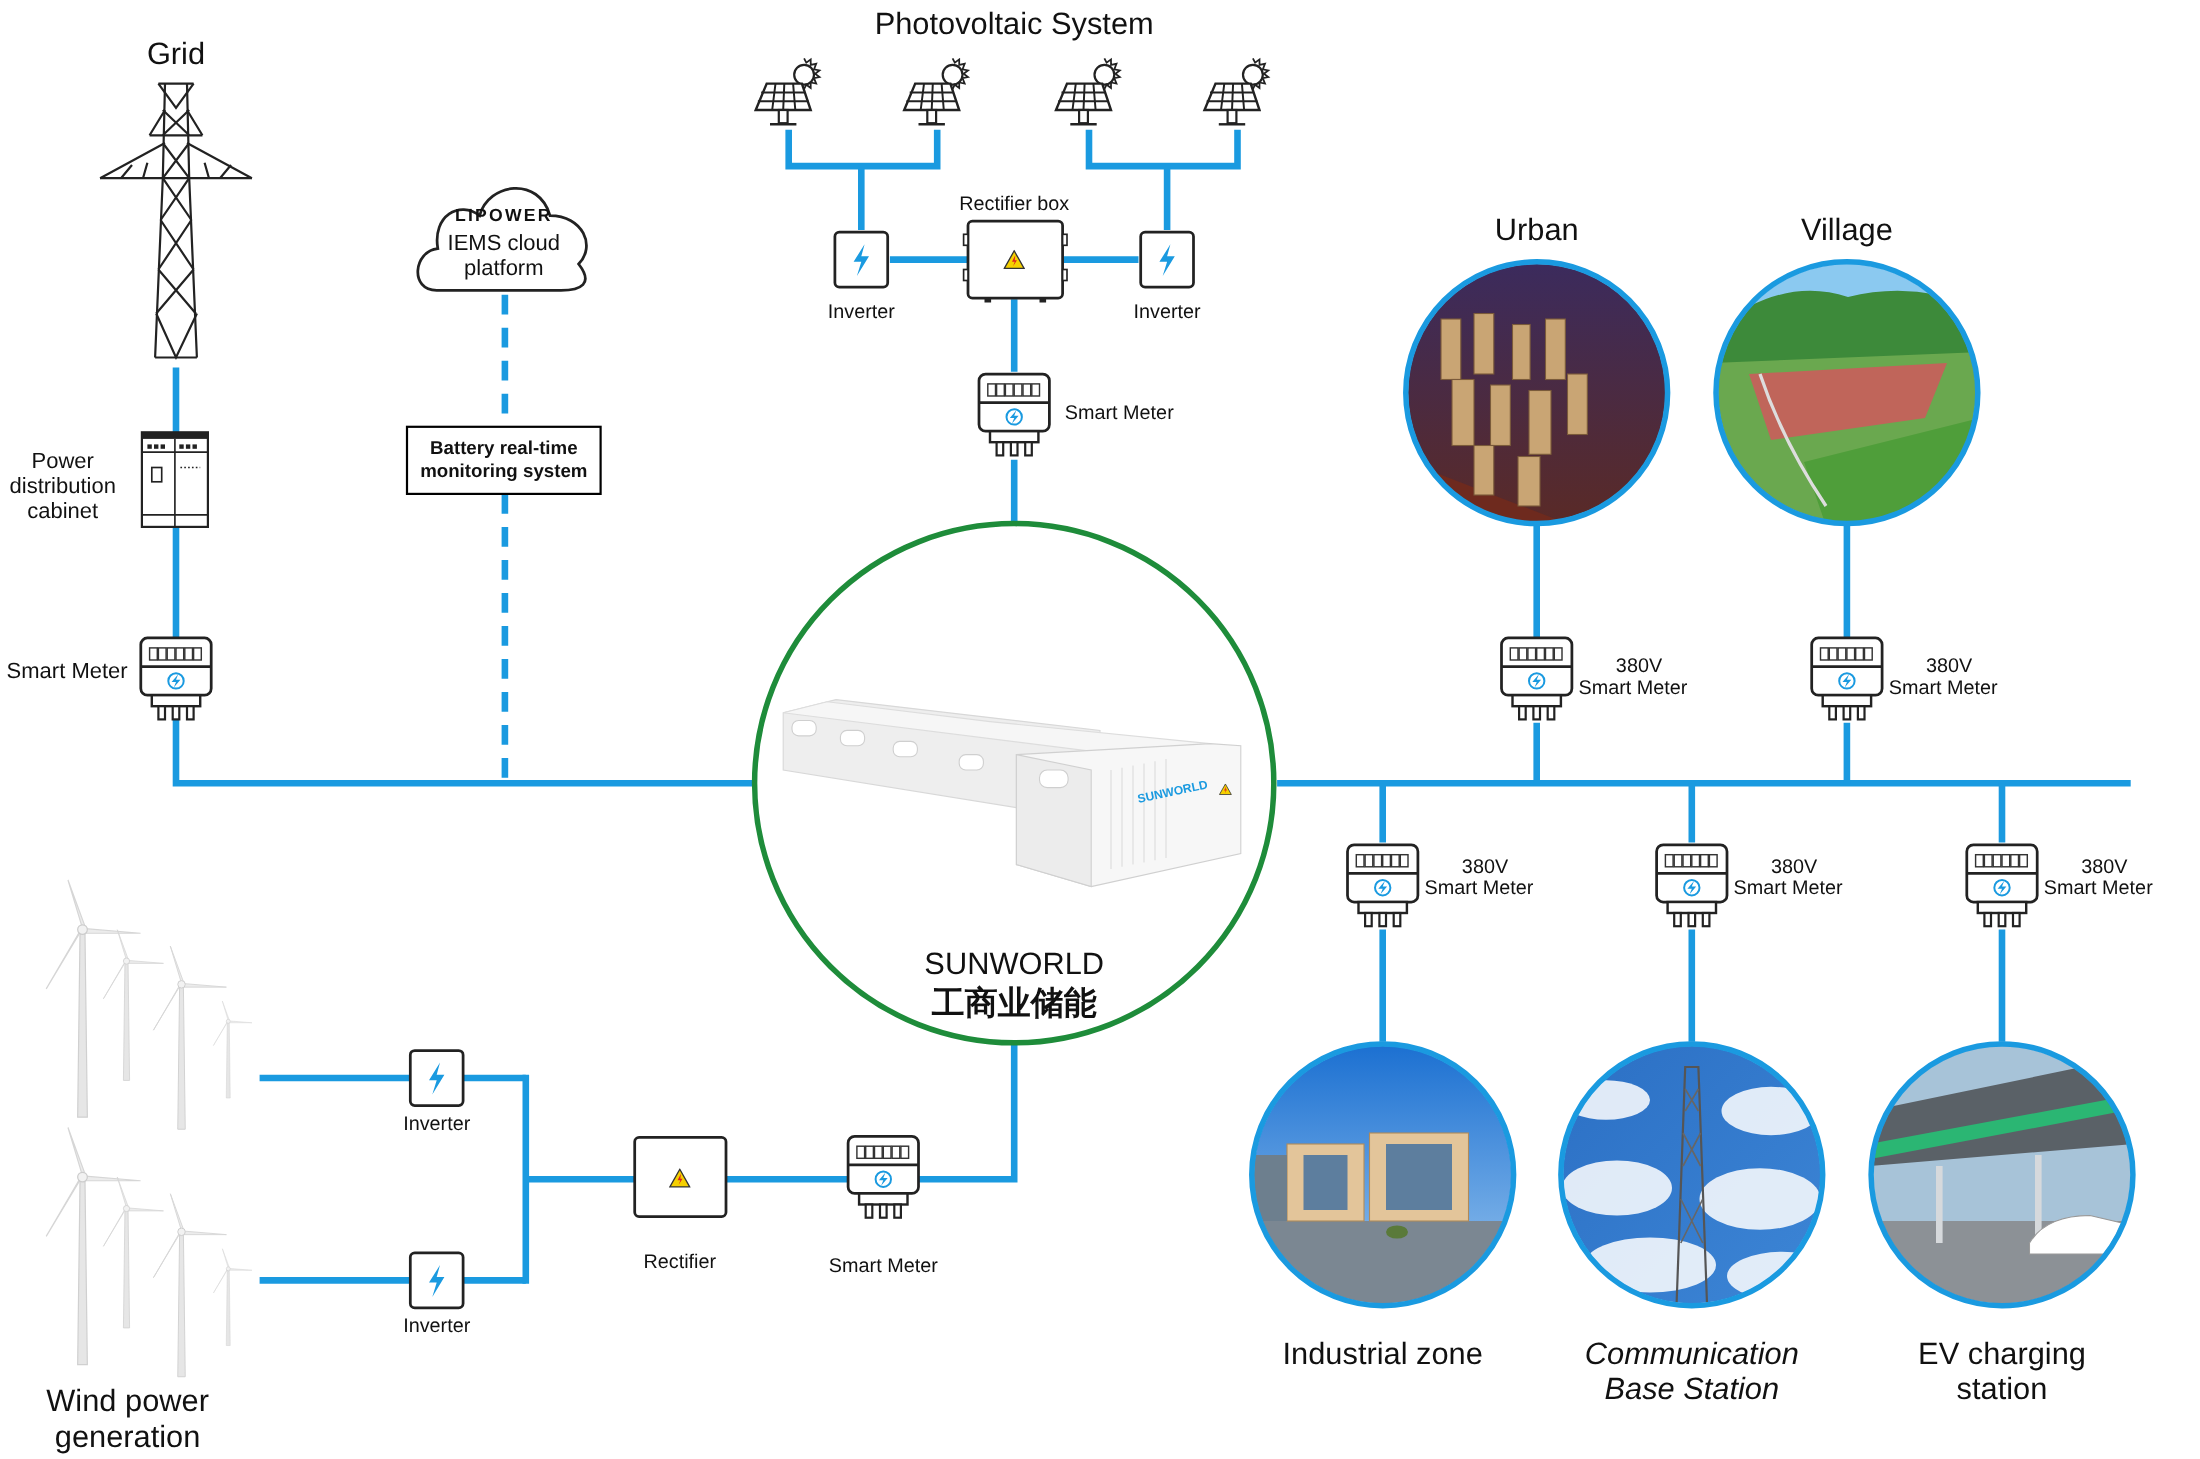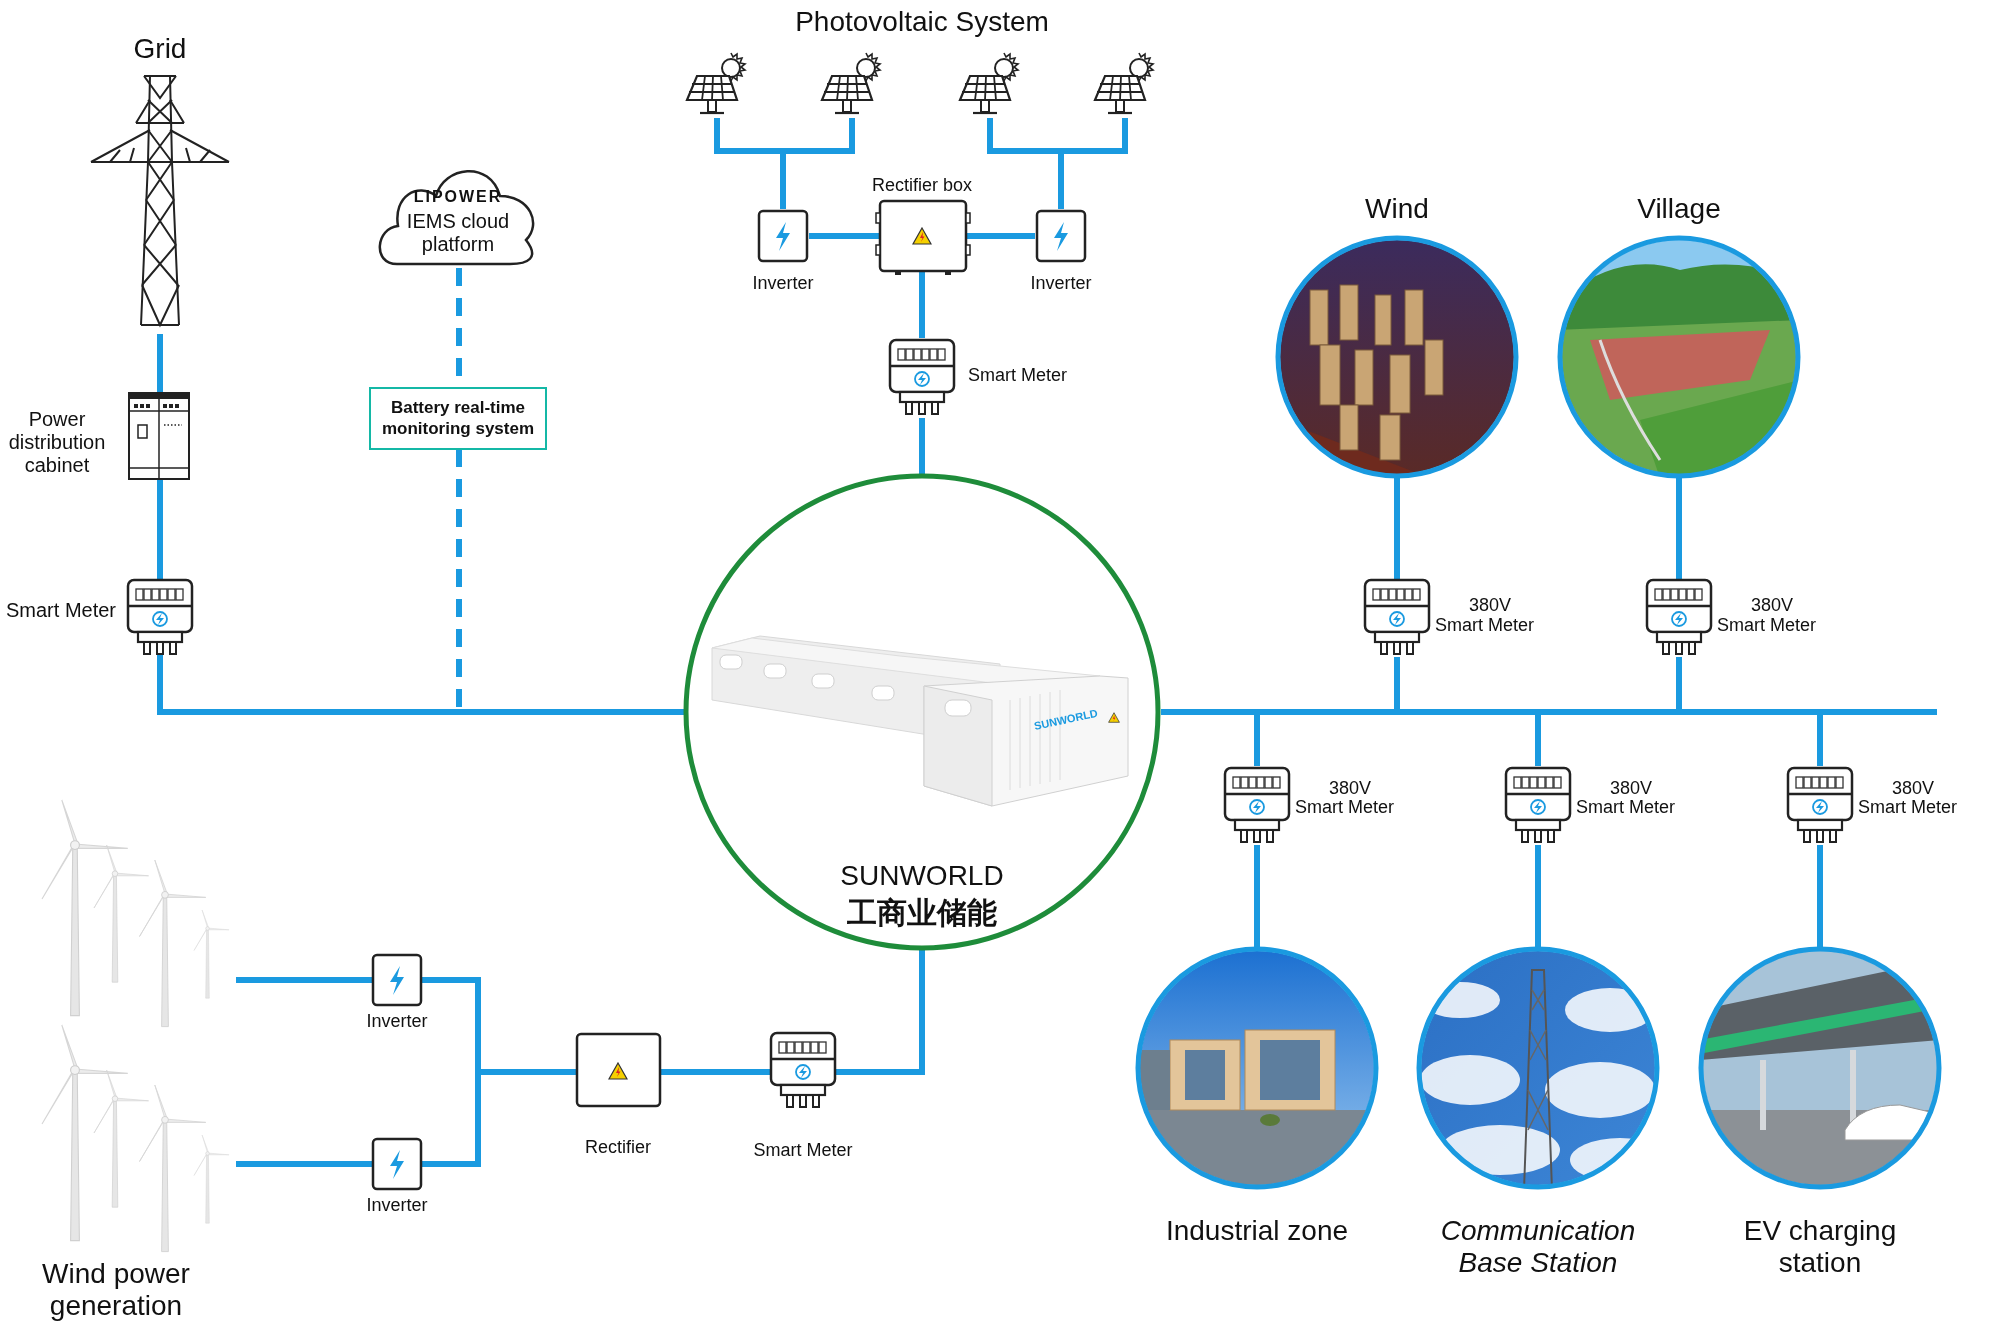--- a/index.html
+++ b/index.html
@@ -3,21 +3,21 @@
 <meta charset="utf-8">
 <style>
   html, body { margin:0; padding:0; background:#ffffff; }
   body { width:2000px; height:1326px; position:relative; overflow:hidden; font-family:"Liberation Sans", sans-serif; color:#111; }
   #diagram { position:absolute; left:0; top:0; }
   .lbl { position:absolute; text-align:center; white-space:nowrap; color:#111; transform:translateX(-50%); line-height:1.15; }
   .lbl.left { transform:none; text-align:left; }
   .big { font-size:28px; }
   .mid { font-size:18px; }
   .sml { font-size:20px; }
-  .box-label { position:absolute; border:2px solid #14b8a6; background:#fff; font-size:17px; font-weight:bold; text-align:center; line-height:1.2; display:flex; align-items:center; justify-content:center; box-sizing:border-box; }
+  .box-label { position:absolute; border:2px solid #000000; background:#fff; font-size:17px; font-weight:bold; text-align:center; line-height:1.2; display:flex; align-items:center; justify-content:center; box-sizing:border-box; }
 </style>
 </head>
 <body>
 
 <svg id="diagram" width="2000" height="1326" viewBox="0 0 2000 1326" xmlns="http://www.w3.org/2000/svg">
   <defs>
     <symbol id="meter" viewBox="0 0 70 80">
       <rect x="3" y="2" width="64" height="52" rx="6" fill="#fff" stroke="#222" stroke-width="2.5"></rect>
       <line x1="3" y1="28" x2="67" y2="28" stroke="#222" stroke-width="2.5"></line>
       <g fill="#fff" stroke="#333" stroke-width="1.3">
@@ -295,21 +295,21 @@
 
 <div class="lbl big" style="left:922px; top:6px;">Photovoltaic System</div>
 <div class="lbl mid" style="left:922px; top:175px;">Rectifier box</div>
 <div class="lbl mid" style="left:783px; top:273px;">Inverter</div>
 <div class="lbl mid" style="left:1061px; top:273px;">Inverter</div>
 <div class="lbl mid left" style="left:968px; top:365px;">Smart Meter</div>
 
 <div class="lbl" style="left:922px; top:860px; font-size:28px;">SUNWORLD</div>
 <div class="lbl" style="left:922px; top:896px; font-size:30px; font-weight:bold;">工商业储能</div>
 
-<div class="lbl big" style="left:1397px; top:193px;">Wind</div>
+<div class="lbl big" style="left:1397px; top:193px;">Urban</div>
 <div class="lbl big" style="left:1679px; top:193px;">Village</div>
 <div class="lbl mid" style="left:1490px; top:595px;">380V</div>
 <div class="lbl mid left" style="left:1435px; top:615px;">Smart Meter</div>
 <div class="lbl mid" style="left:1772px; top:595px;">380V</div>
 <div class="lbl mid left" style="left:1717px; top:615px;">Smart Meter</div>
 
 <div class="lbl mid" style="left:1350px; top:778px;">380V</div>
 <div class="lbl mid left" style="left:1295px; top:797px;">Smart Meter</div>
 <div class="lbl mid" style="left:1631px; top:778px;">380V</div>
 <div class="lbl mid left" style="left:1576px; top:797px;">Smart Meter</div>

